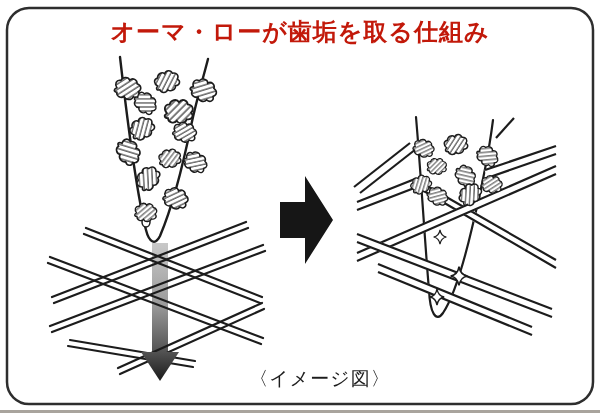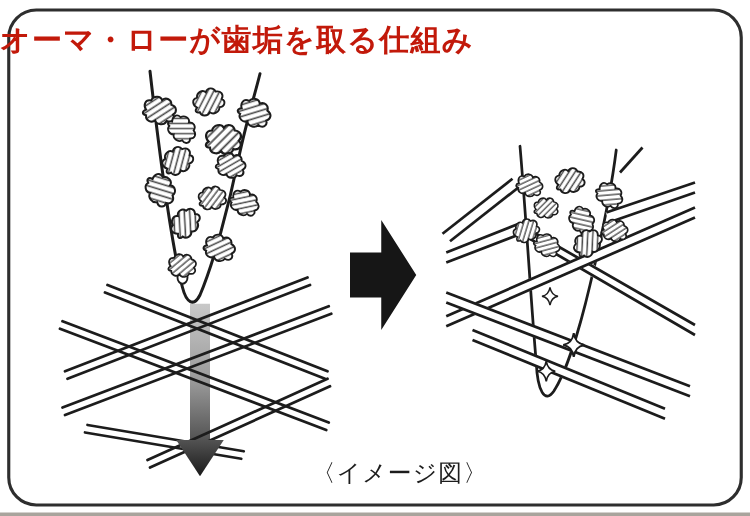--- a/index.html
+++ b/index.html
@@ -5,21 +5,21 @@
   html,body{margin:0;padding:0;}
   body{
     width:600px;height:413px;
     background:#ffffff;
     font-family:"Liberation Sans","DejaVu Sans",sans-serif;
     position:relative;overflow:hidden;
   }
   .stage{position:absolute;left:0;top:0;width:600px;height:413px;}
   .title{
     position:absolute;left:0;top:16px;width:600px;
-    text-align:left;
+    text-align:center;
     font-size:24px;font-weight:bold;letter-spacing:1px;
     color:#c2190a;
   }
   .caption{
     position:absolute;left:20px;top:366px;width:600px;
     text-align:center;
     font-size:19px;color:#1c1c1c;letter-spacing:1px;
   }
   .scan-edge{
     position:absolute;left:0;bottom:0;width:600px;height:3px;

